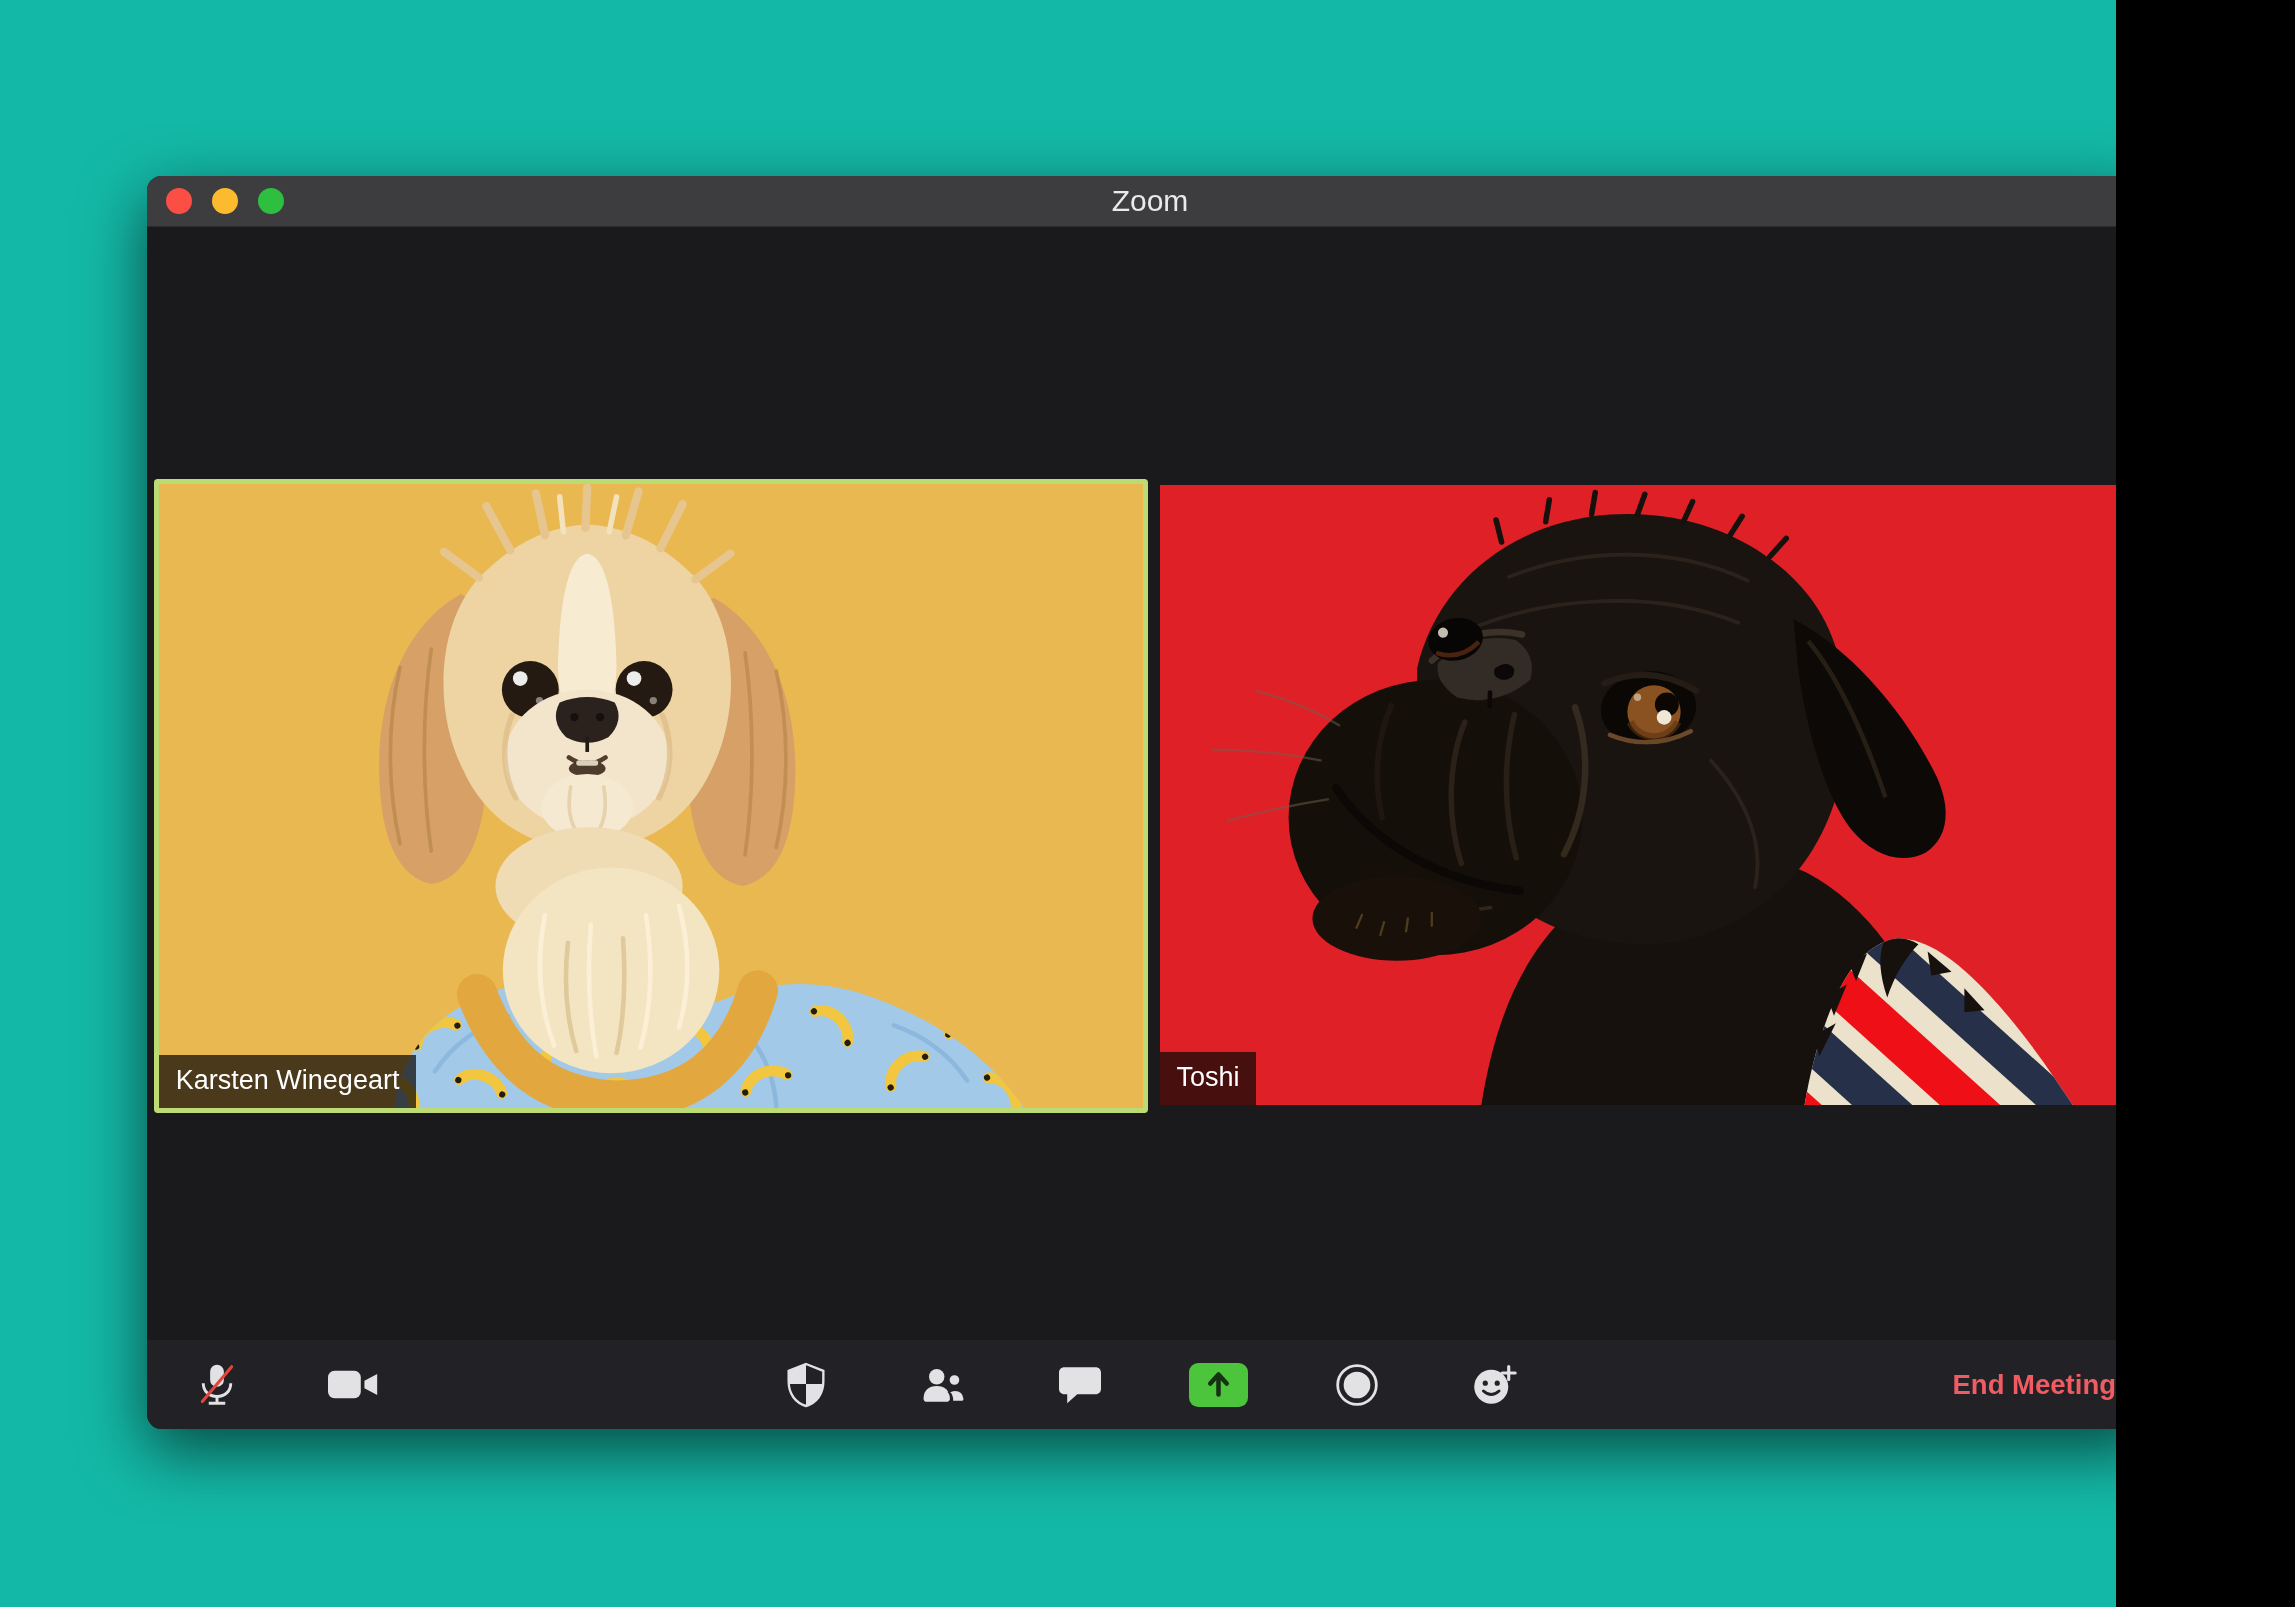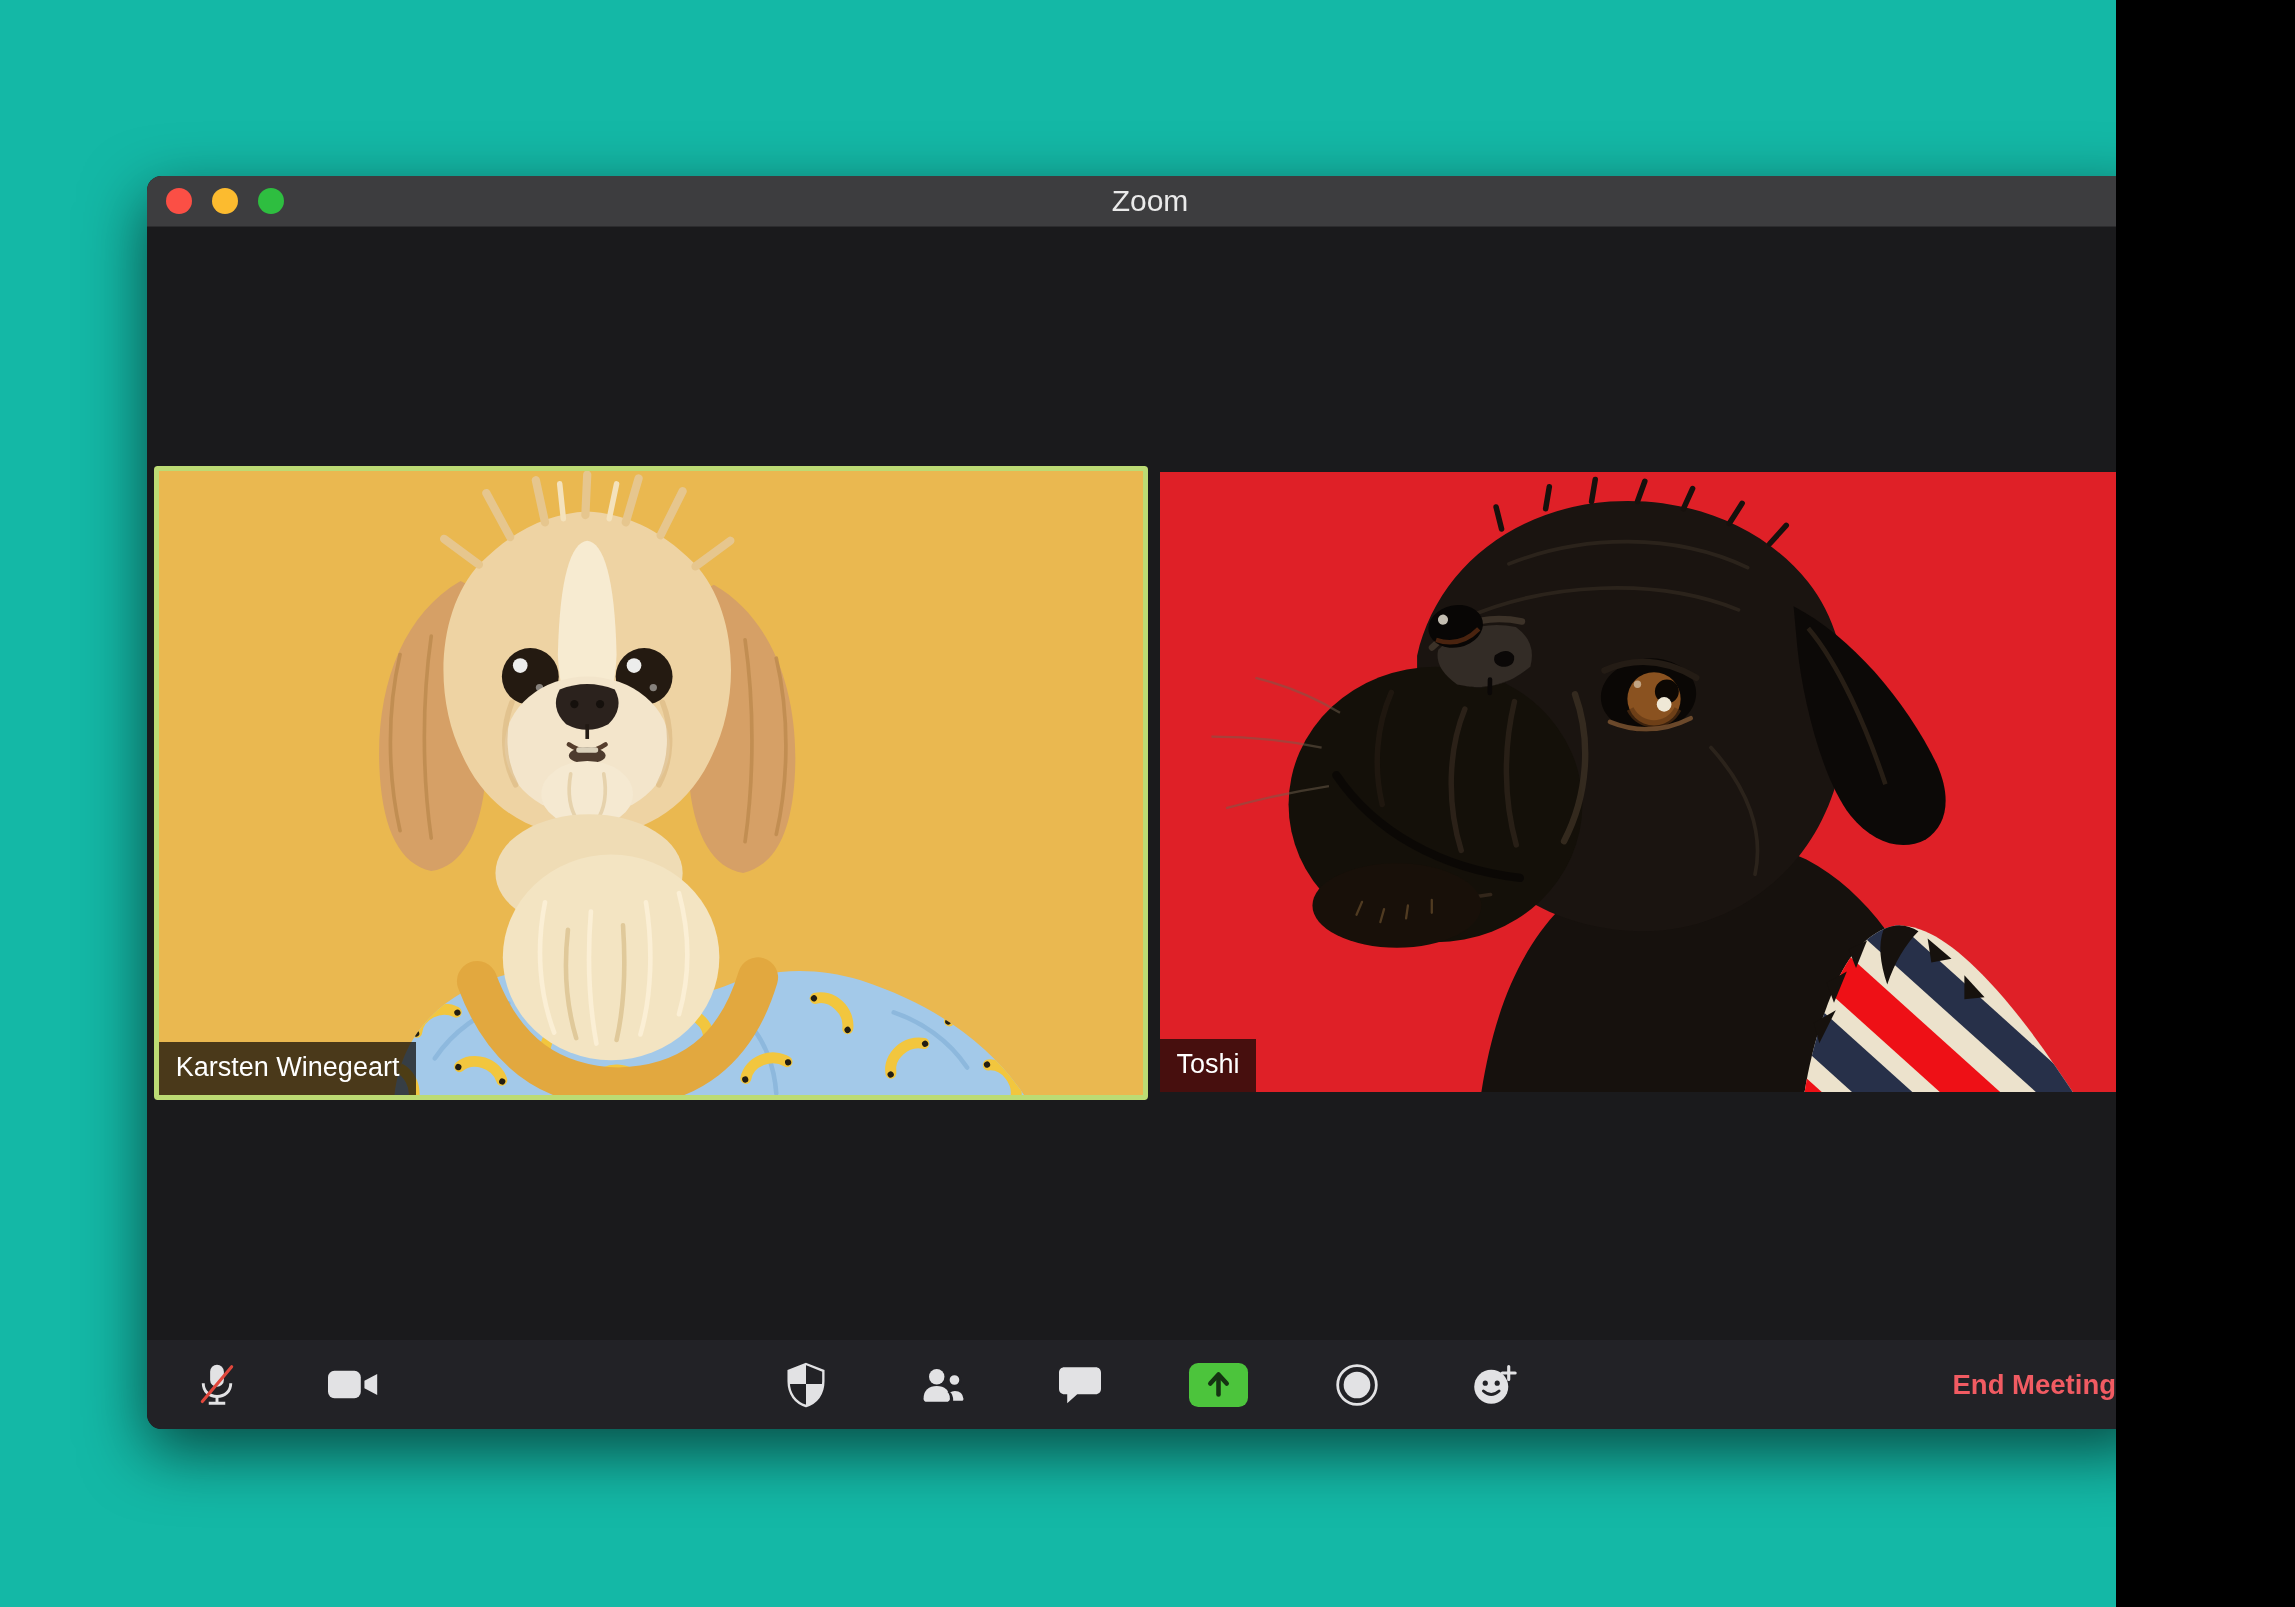--- a/index.html
+++ b/index.html
@@ -11,21 +11,21 @@
     box-shadow:0 22px 64px rgba(0,0,0,.6);}
   .titlebar{position:absolute;left:0;top:0;width:100%;height:50px;background:#3d3d3f;
     border-bottom:0.9px solid #2c2c2e;}
   .titlebar-title{position:absolute;left:0;top:0;width:100%;height:50px;line-height:50px;
     text-align:center;color:#eaeaea;font-size:30px;}
   .tl{position:absolute;top:12px;width:26px;height:26px;border-radius:50%;}
   .tl-close{left:19px;background:#fb4f45;}
   .tl-min{left:65px;background:#fcbb2f;}
   .tl-zoom{left:111px;background:#2ebe40;}
   
-  .tile{position:absolute;overflow:hidden;}
+  .tile{position:absolute;overflow:hidden;margin-top:13px;}
   .tile-left{left:7.3px;top:290px;width:984px;height:624px;border:5.5px solid #bcdb74;border-radius:3.7px;background:#eab850;}
   .tile-right{left:1013px;top:296px;width:977px;height:620px;background:#df2027;}
   .tile svg{position:absolute;left:0;top:0;display:block;}
   .name-label{position:absolute;left:0;bottom:0;background:rgba(12,9,6,.72);color:#ffffff;
     font-size:27px;font-weight:500;padding:10px 16.5px 12px 16.5px;white-space:nowrap;}
   
   .toolbar{position:absolute;left:0;bottom:0;width:100%;height:89px;background:#222226;}
   .tb-btn{position:absolute;top:0;width:70px;height:89px;background:none;border:none;padding:0;
     display:flex;align-items:center;justify-content:center;cursor:pointer;}
   .tb-btn svg{display:block;}

